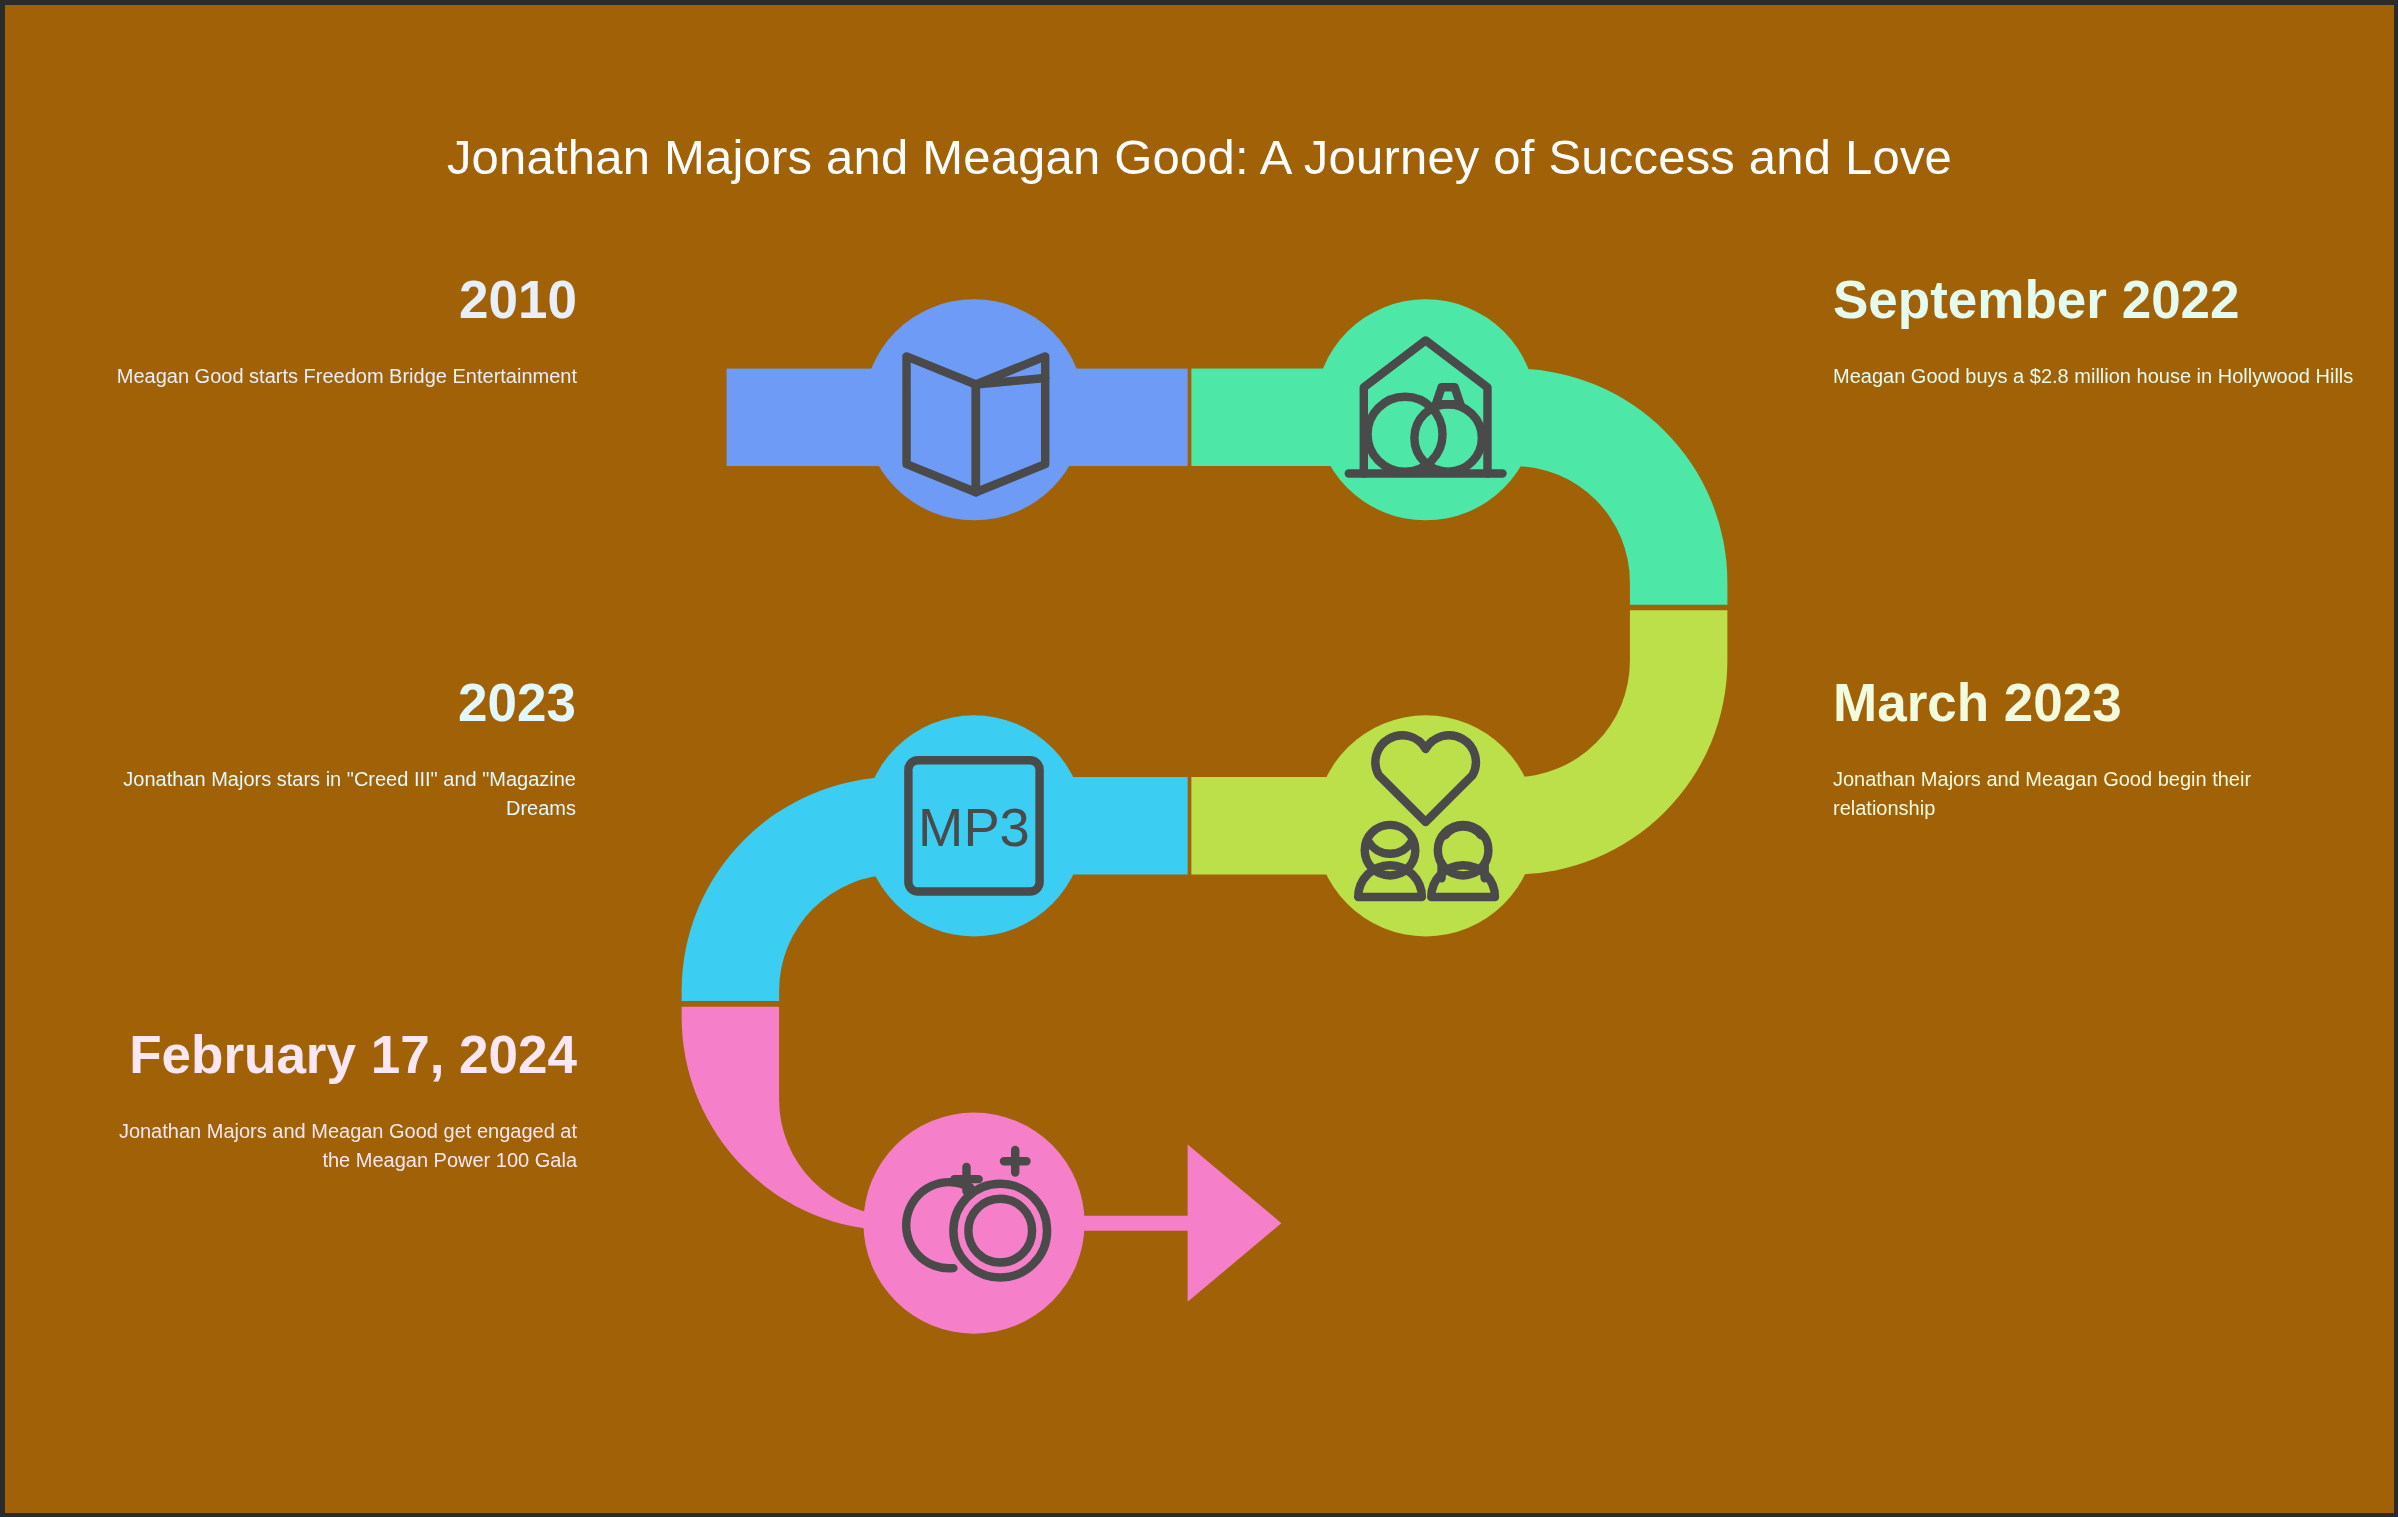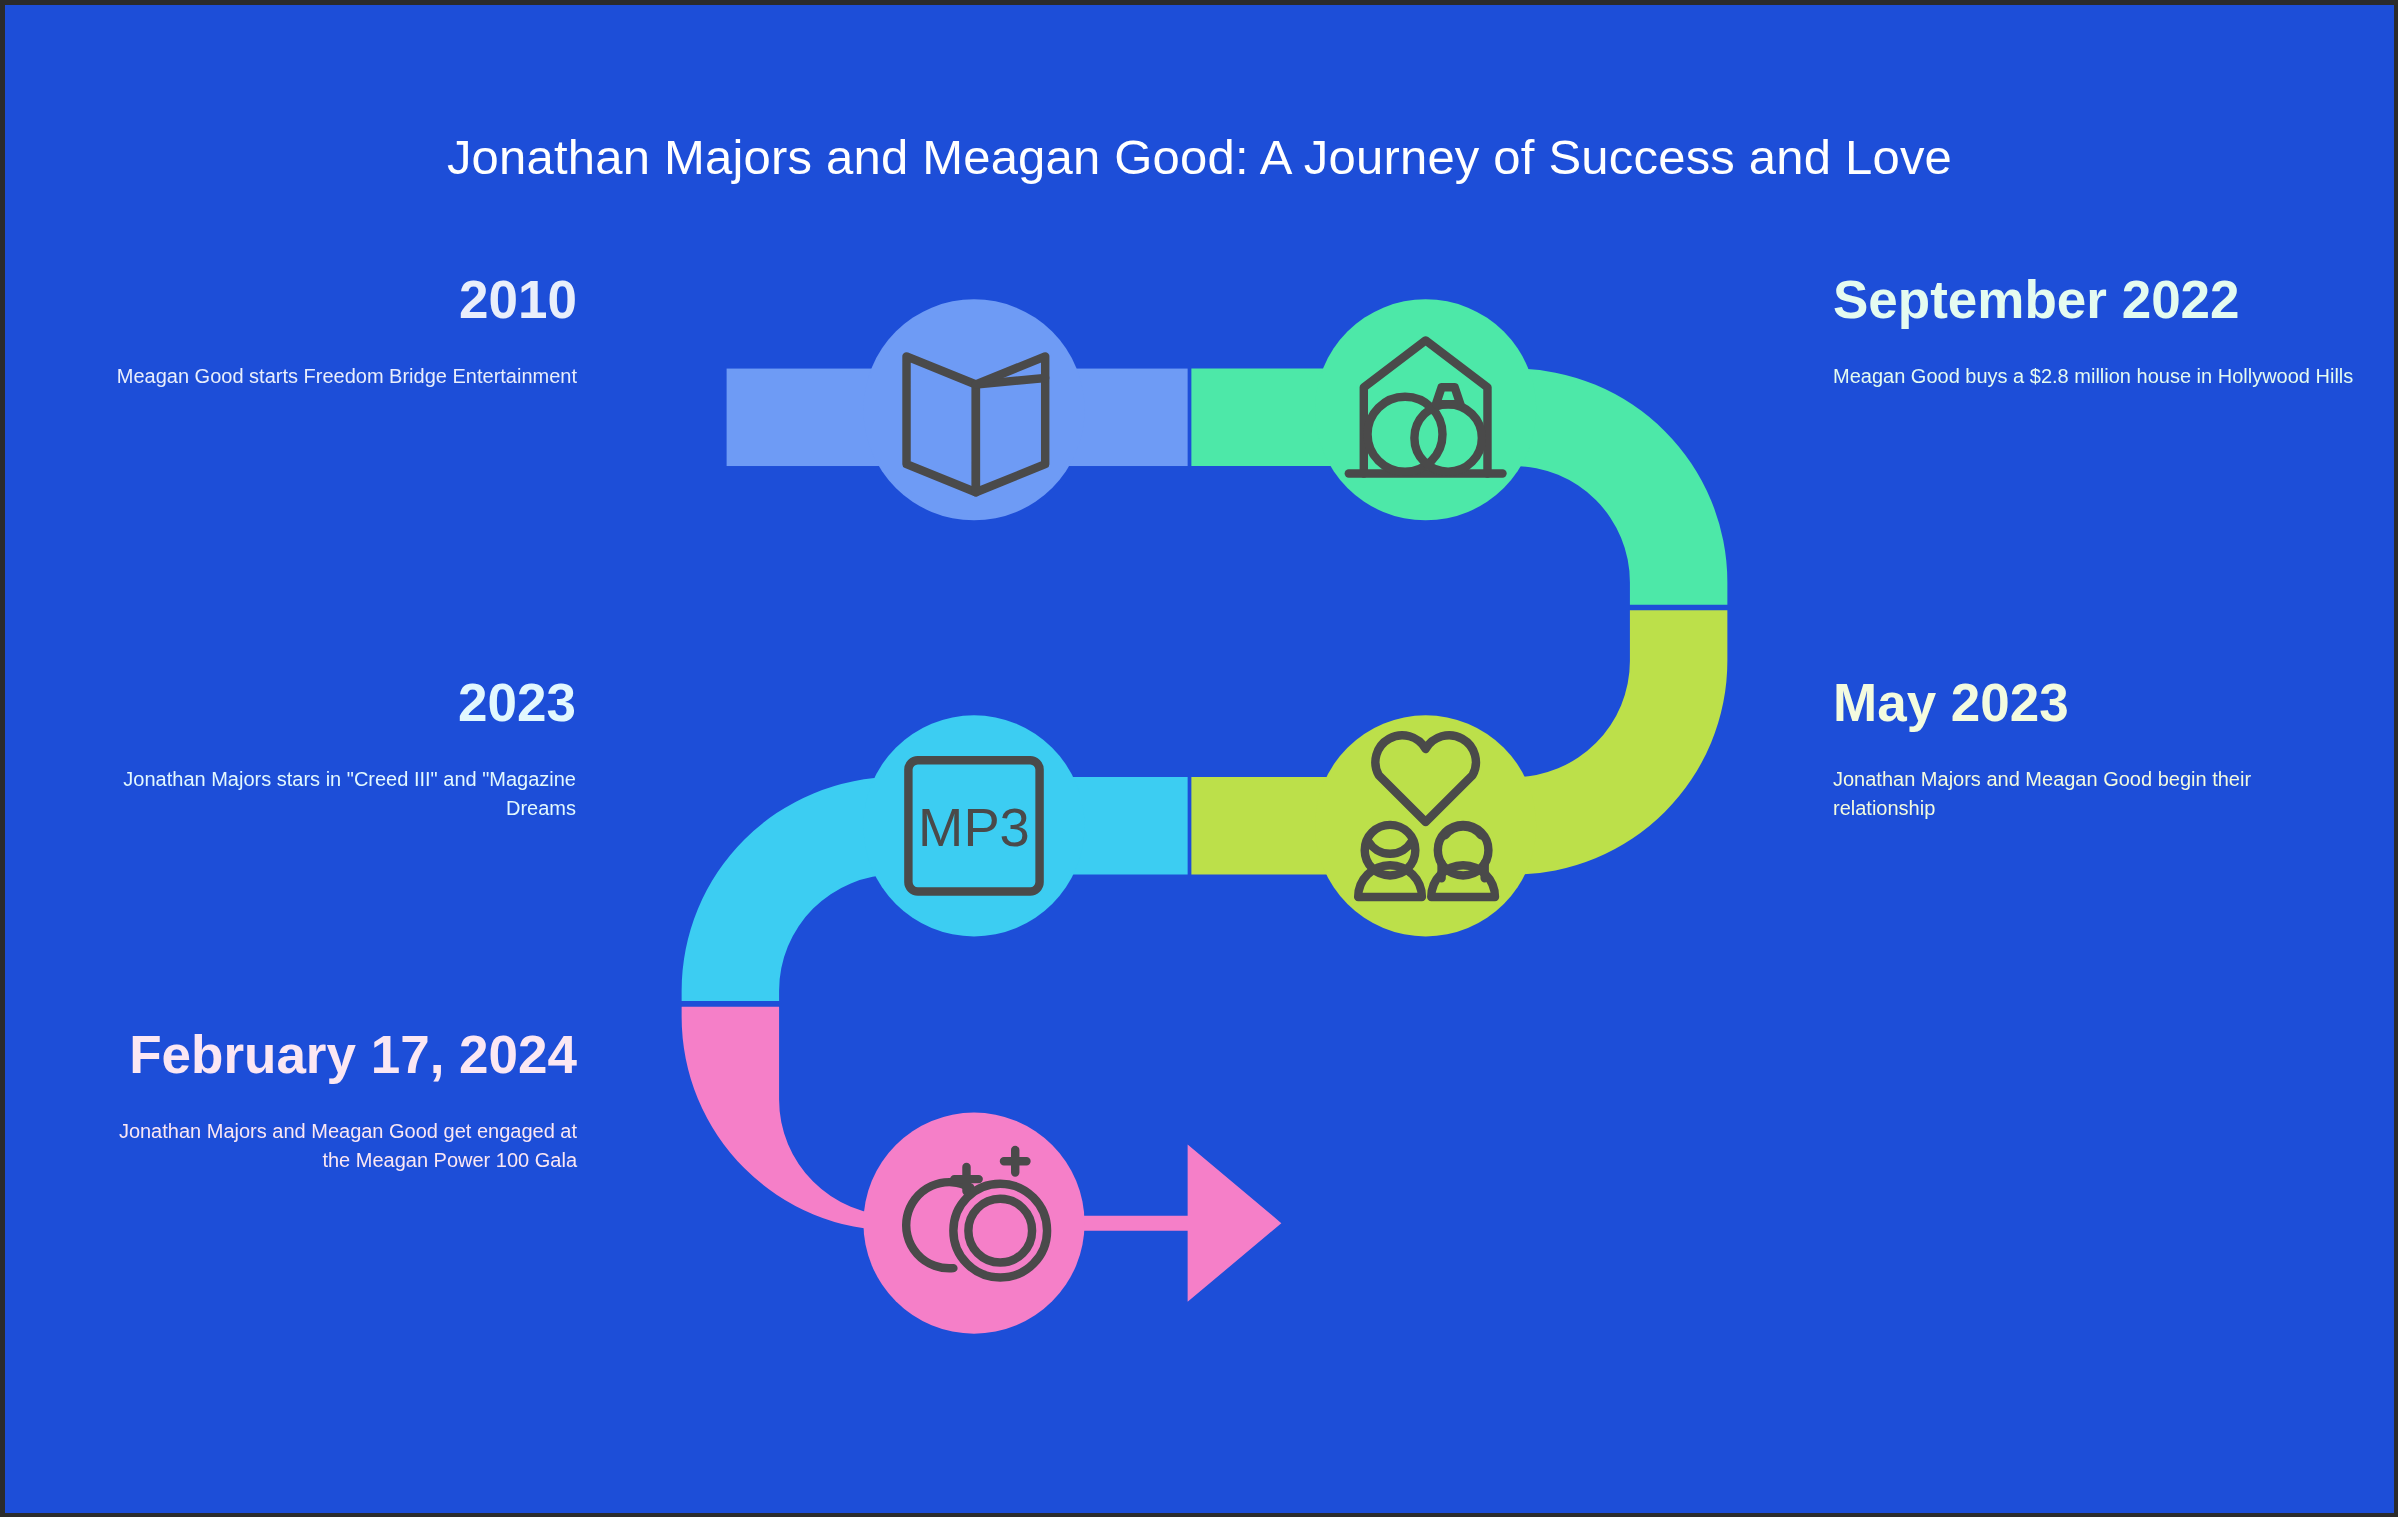--- a/index.html
+++ b/index.html
@@ -5,21 +5,21 @@
   * { margin:0; padding:0; box-sizing:border-box; }
   html,body { width:2399px; height:1518px; }
   body {
     background:#2e2e2e;
     font-family:"Liberation Sans", sans-serif;
     overflow:hidden;
   }
   #canvas {
     position:relative;
     width:2399px; height:1518px;
-    background:#1d4ed8;
+    background:#a16207;
     border:5.6px solid #2b2b2b;
   }
 
   
   #title {
     position:absolute;
     left:0; right:0; top:124px;
     text-align:center;
     font-size:49px;
     font-weight:400;
@@ -181,18 +181,18 @@
     <div class="date" style="color:#fbe7f3">February 17, 2024</div>
     <div class="desc" style="color:#fbe7f3">Jonathan Majors and Meagan Good get engaged at the Meagan Power 100 Gala</div>
   </div>
 
   <div class="block right" id="blk-sep">
     <div class="date" style="color:#e4fbf0">September 2022</div>
     <div class="desc" style="color:#e4fbf0">Meagan Good buys a $2.8 million house in Hollywood Hills</div>
   </div>
 
   <div class="block right" id="blk-may">
-    <div class="date" style="color:#f3fbdf">May 2023</div>
+    <div class="date" style="color:#f3fbdf">March 2023</div>
     <div class="desc" style="color:#f3fbdf">Jonathan Majors and Meagan Good begin their relationship</div>
   </div>
 
 </div>
 
 
 </body></html>

